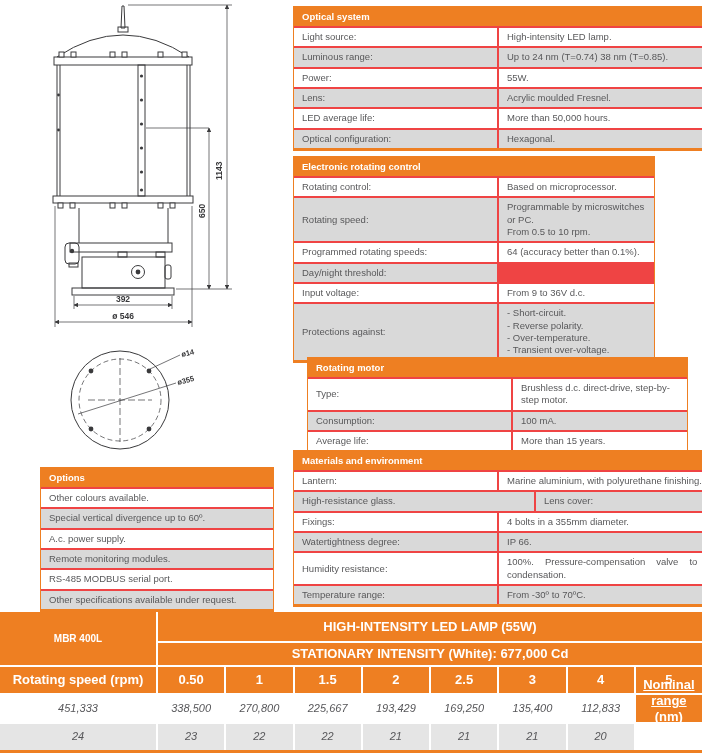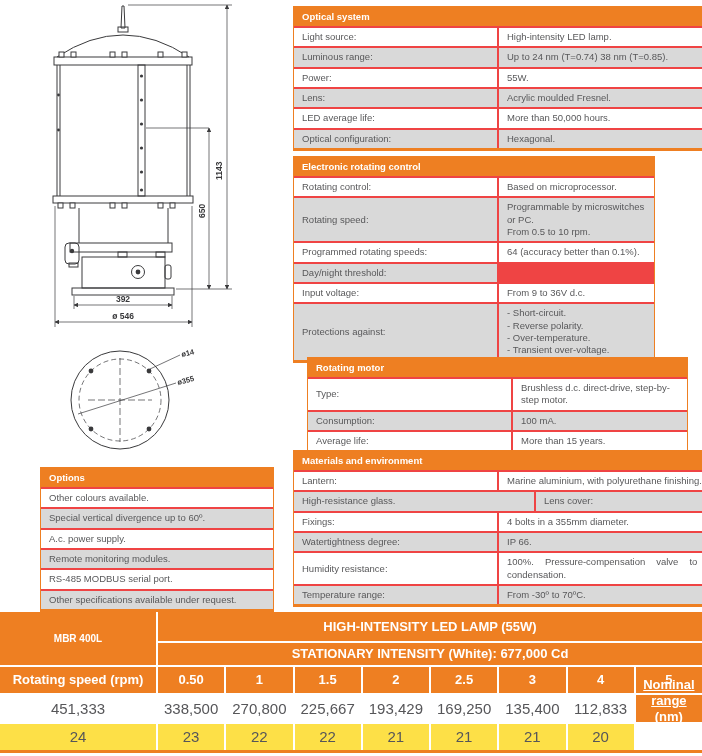--- a/index.html
+++ b/index.html
@@ -28,22 +28,22 @@
 
   
   .perf { position:absolute; left:0; top:612px; width:702px; box-sizing:border-box;
           display:grid; grid-template-columns:156px repeat(8,1fr);
           grid-template-rows:29px 22px 26px 27px 26px; gap:2px;
           background:#ffffff; border-bottom:3px solid #EE7F22; }
   .perf .c { display:flex; align-items:center; justify-content:center; text-align:center; line-height:1.2; }
   .perf .oc { background:#EE7F22; color:#ffffff; font-weight:bold; font-size:13px; }
   .perf .model { grid-row:1/3; grid-column:1; font-size:10px; }
   .perf .hspan { grid-column:2/10; }
-  .perf .data { background:#ffffff; color:#565659; font-size:15px; }
-  .perf .gray { background:#fde047; }
+  .perf .data { background:#ffffff; color:#565659; font-size:11px;font-style:italic; }
+  .perf .gray { background:#e5e5e5; }
   .prewrap { white-space:pre-line;text-decoration:underline; }
 
   
   .drawing { position:absolute; left:0; top:0; width:250px; height:460px; }
   .drawing text { font-family:"Liberation Sans","DejaVu Sans",sans-serif; font-weight:bold;
                   fill:#39393B; stroke:none; }
 </style>
 </head>
 <body>
 

